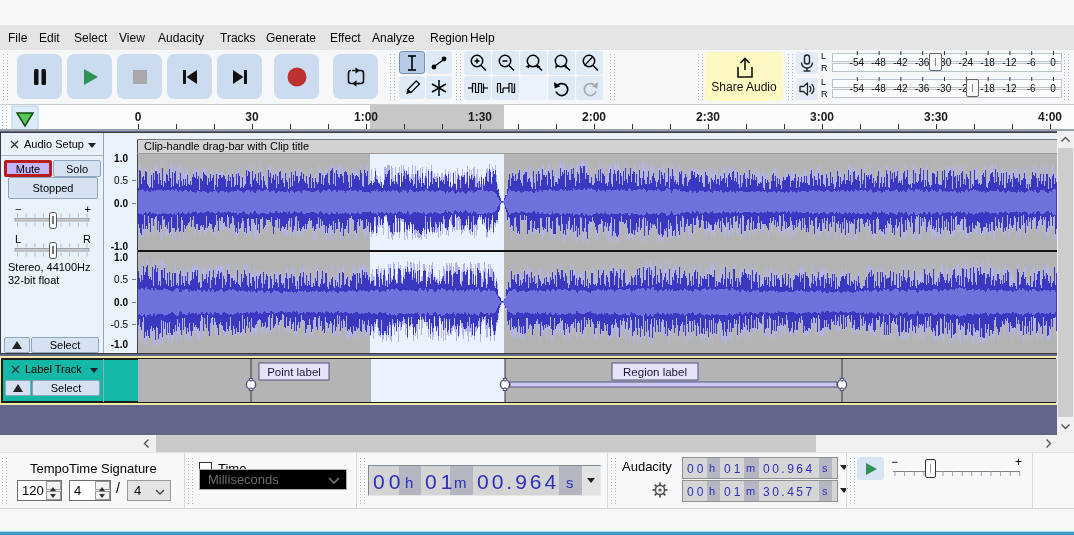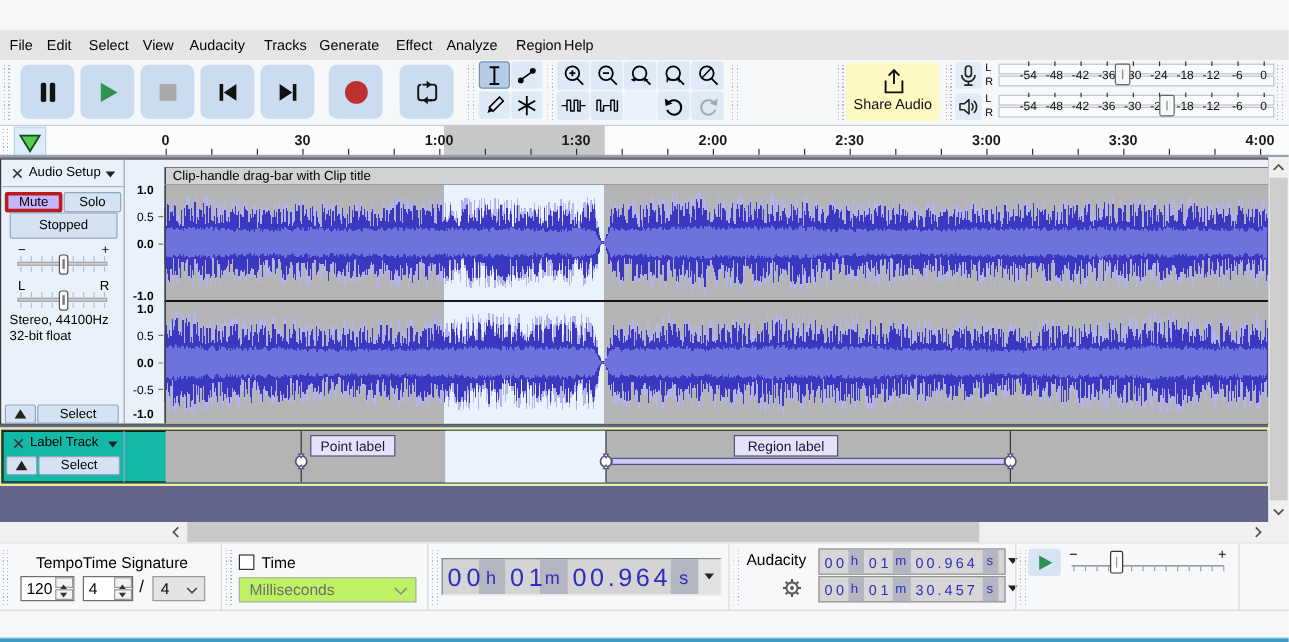--- a/index.html
+++ b/index.html
@@ -498,21 +498,21 @@
   <div style="position:absolute;left:127px;top:27px;width:44px;height:21px;background:#e4e4e4;border:1px solid #9a9a9a">
     <span style="position:absolute;left:6px;top:2px">4</span>
     <svg width="10" height="6" style="position:absolute;right:5px;top:8px">
           <polyline points="1,1 5,5 9,1" fill="none" stroke="#444" stroke-width="1.3"></polyline>
         </svg>
   </div>
   <div style="position:absolute;left:184px;top:0;width:1px;height:56px;background:#d8d8d8"></div>
 <div style="position:absolute;left:188px;top:5px;width:6px;height:47px;background:repeating-linear-gradient(to bottom,#b0b6c0 0 1px,transparent 1px 3px);-webkit-mask:linear-gradient(to right,#000 0 1px,transparent 1px 4px,#000 4px 5px,transparent 5px)"></div>
   <div style="position:absolute;left:199px;top:9px;width:13px;height:13px;background:#fff;border:1px solid #333"></div>
   <span style="position:absolute;left:218px;top:8px">Time</span>
-  <div style="position:absolute;left:199px;top:28px;width:148px;height:21px;background:#bef264;border:1px solid #adadad">
+  <div style="position:absolute;left:199px;top:16px;width:148px;height:21px;background:#000000;border:1px solid #adadad">
     <span style="position:absolute;left:8px;top:2px;color:#6d6d6d">Milliseconds</span>
     <svg width="12" height="8" style="position:absolute;right:6px;top:7px">
           <polyline points="1,1 6,6 11,1" fill="none" stroke="#888" stroke-width="1.3"></polyline>
         </svg>
   </div>
   <div style="position:absolute;left:356px;top:0;width:1px;height:56px;background:#d8d8d8"></div>
 <div style="position:absolute;left:360px;top:5px;width:6px;height:47px;background:repeating-linear-gradient(to bottom,#b0b6c0 0 1px,transparent 1px 3px);-webkit-mask:linear-gradient(to right,#000 0 1px,transparent 1px 4px,#000 4px 5px,transparent 5px)"></div>
 
   <div style="position:absolute;left:368px;top:12px;width:233px;height:31px;background:#d4d4d4;border:1px solid #808890;border-right-color:#e8e8e8;border-bottom-color:#e8e8e8;overflow:hidden;font-size:21px;color:#2d2dbe">
     <div style="position:absolute;left:30px;top:0;width:22px;height:29px;background:#b4b6c1"></div>

